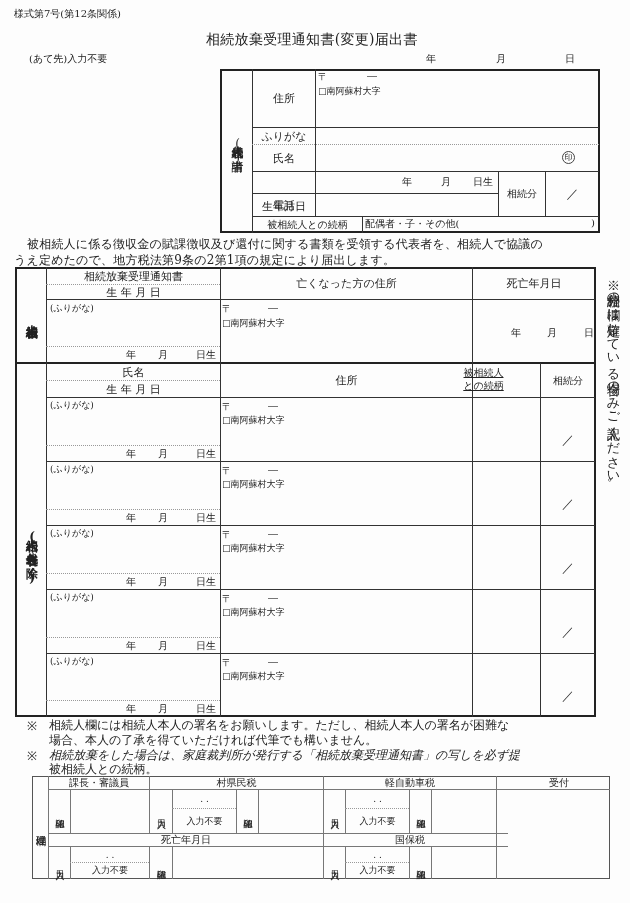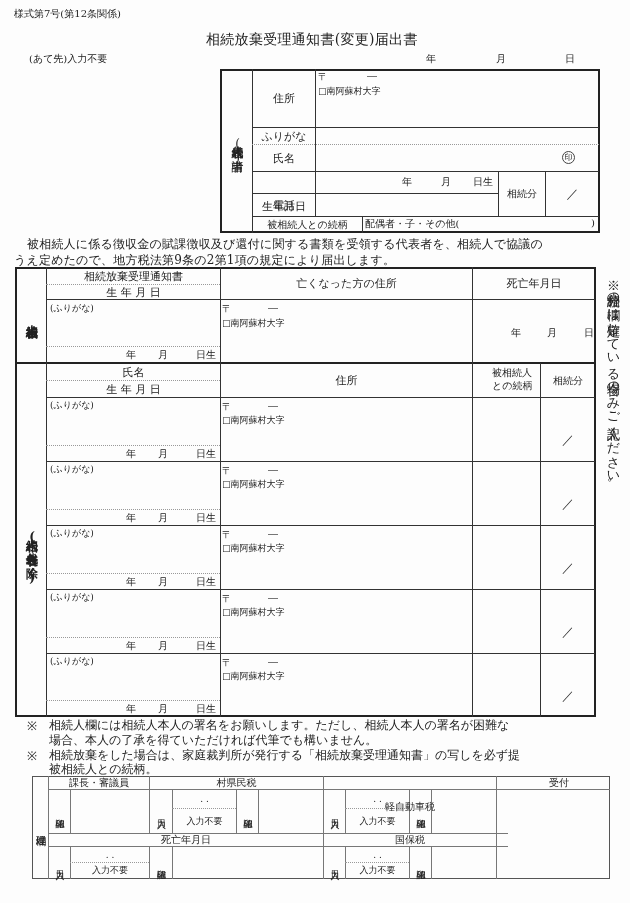--- a/index.html
+++ b/index.html
@@ -116,21 +116,21 @@
   <div class="abs" style="left:473px;top:300px;width:122px;height:62px;"></div>
   <div class="abs t10" style="left:511px;top:326px;">年</div>
   <div class="abs t10" style="left:547px;top:326px;">月</div>
   <div class="abs t10" style="left:584px;top:326px;">日</div>
 
   <div class="dot" style="left:46px;top:380px;width:174px;"></div>
   <div class="ln" style="left:46px;top:397px;width:549px;height:1px;"></div>
   <div class="abs t11 ctr" style="left:47px;top:364px;width:173px;height:16px;">氏名</div>
   <div class="abs t11 ctr" style="left:47px;top:381px;width:173px;height:16px;">生 年 月 日</div>
   <div class="abs t11 ctr" style="left:221px;top:364px;width:251px;height:33px;">住所</div>
-  <div class="abs t10" style="left:492px;top:366px;width:67px;line-height:13px;">
+  <div class="abs t10" style="left:450px;top:366px;width:67px;text-align:center;line-height:13px;text-decoration:underline;">
     <div>被相続人</div>
     <div>との続柄</div>
   </div>
   <div class="abs t10 ctr" style="left:541px;top:364px;width:54px;height:33px;">相続分</div>
 
   <div class="abs vert t12 ctr" style="left:17px;top:400px;width:29px;height:316px;font-weight:bold;">相続人(代表者を除く)</div>
 
   <div>
     <div class="dot" style="left:46px;top:445px;width:174px;"></div>
     <div class="abs t9" style="left:50px;top:399px;">(ふりがな)</div>
@@ -211,21 +211,21 @@
   </div>
 </div>
 
 <div class="abs vert t13 ctr" style="left:598px;top:271px;width:30px;height:340px;justify-content:flex-start;line-height:30px;">※相続分の欄は確定している場合のみご記入ください。</div>
 
 <div>
   <div class="abs t12" style="left:27px;top:717px;">※</div>
   <div class="abs t12" style="left:49px;top:717px;">相続人欄には相続人本人の署名をお願いします。ただし、相続人本人の署名が困難な</div>
   <div class="abs t12" style="left:49px;top:732px;">場合、本人の了承を得ていただければ代筆でも構いません。</div>
   <div class="abs t12" style="left:27px;top:747px;">※</div>
-  <div class="abs t12" style="left:49px;top:747px;">相続放棄をした場合は、家庭裁判所が発行する「相続放棄受理通知書」の写しを必ず提</div>
+  <div class="abs t12" style="left:49px;top:747px;font-style:italic;">相続放棄をした場合は、家庭裁判所が発行する「相続放棄受理通知書」の写しを必ず提</div>
   <div class="abs t12" style="left:49px;top:761px;">被相続人との続柄。</div>
 </div>
 
 <div>
   <div class="box" style="left:32px;top:776px;width:578px;height:103px;border:1px solid #555;"></div>
   <div class="lnl" style="left:48px;top:776px;width:1px;height:103px;"></div>
 
   <div class="lnl" style="left:48px;top:789px;width:460px;height:1px;"></div>
   <div class="lnl" style="left:508px;top:789px;width:102px;height:1px;"></div>
   <div class="lnl" style="left:48px;top:833px;width:460px;height:1px;"></div>
@@ -249,21 +249,21 @@
   <div class="lnl" style="left:172px;top:846px;width:1px;height:33px;"></div>
   <div class="lnl" style="left:345px;top:846px;width:1px;height:33px;"></div>
   <div class="lnl" style="left:409px;top:846px;width:1px;height:33px;"></div>
   <div class="lnl" style="left:431px;top:846px;width:1px;height:33px;"></div>
   <div class="dot" style="left:70px;top:862px;width:79px;"></div>
   <div class="dot" style="left:345px;top:862px;width:64px;"></div>
 
   <div class="abs vert t10 ctr" style="left:33px;top:777px;width:15px;height:101px;">処理欄</div>
   <div class="abs t10 ctr" style="left:49px;top:777px;width:100px;height:12px;">課長・審議員</div>
   <div class="abs t10 ctr" style="left:150px;top:777px;width:173px;height:12px;font-family:Liberation Serif, serif;">村県民税</div>
-  <div class="abs t10 ctr" style="left:324px;top:801px;width:172px;height:12px;">軽自動車税</div>
+  <div class="abs t10 ctr" style="left:324px;top:777px;width:172px;height:12px;">軽自動車税</div>
   <div class="abs t10 ctr" style="left:509px;top:777px;width:100px;height:12px;">受付</div>
 
   <div class="abs vert t9 ctr" style="left:49px;top:790px;width:21px;height:43px;">確認印</div>
   <div class="abs" style="left:71px;top:790px;width:78px;height:43px;"></div>
 
   <div class="abs vert t9 ctr" style="left:150px;top:790px;width:22px;height:43px;">入力日</div>
   <div class="abs t9 ctr" style="left:173px;top:790px;width:63px;height:18px;">.  .</div>
   <div class="abs t9 ctr" style="left:173px;top:809px;width:63px;height:24px;">入力不要</div>
   <div class="abs vert t9 ctr" style="left:237px;top:790px;width:21px;height:43px;">確認印</div>
   <div class="abs" style="left:259px;top:790px;width:64px;height:43px;"></div>

